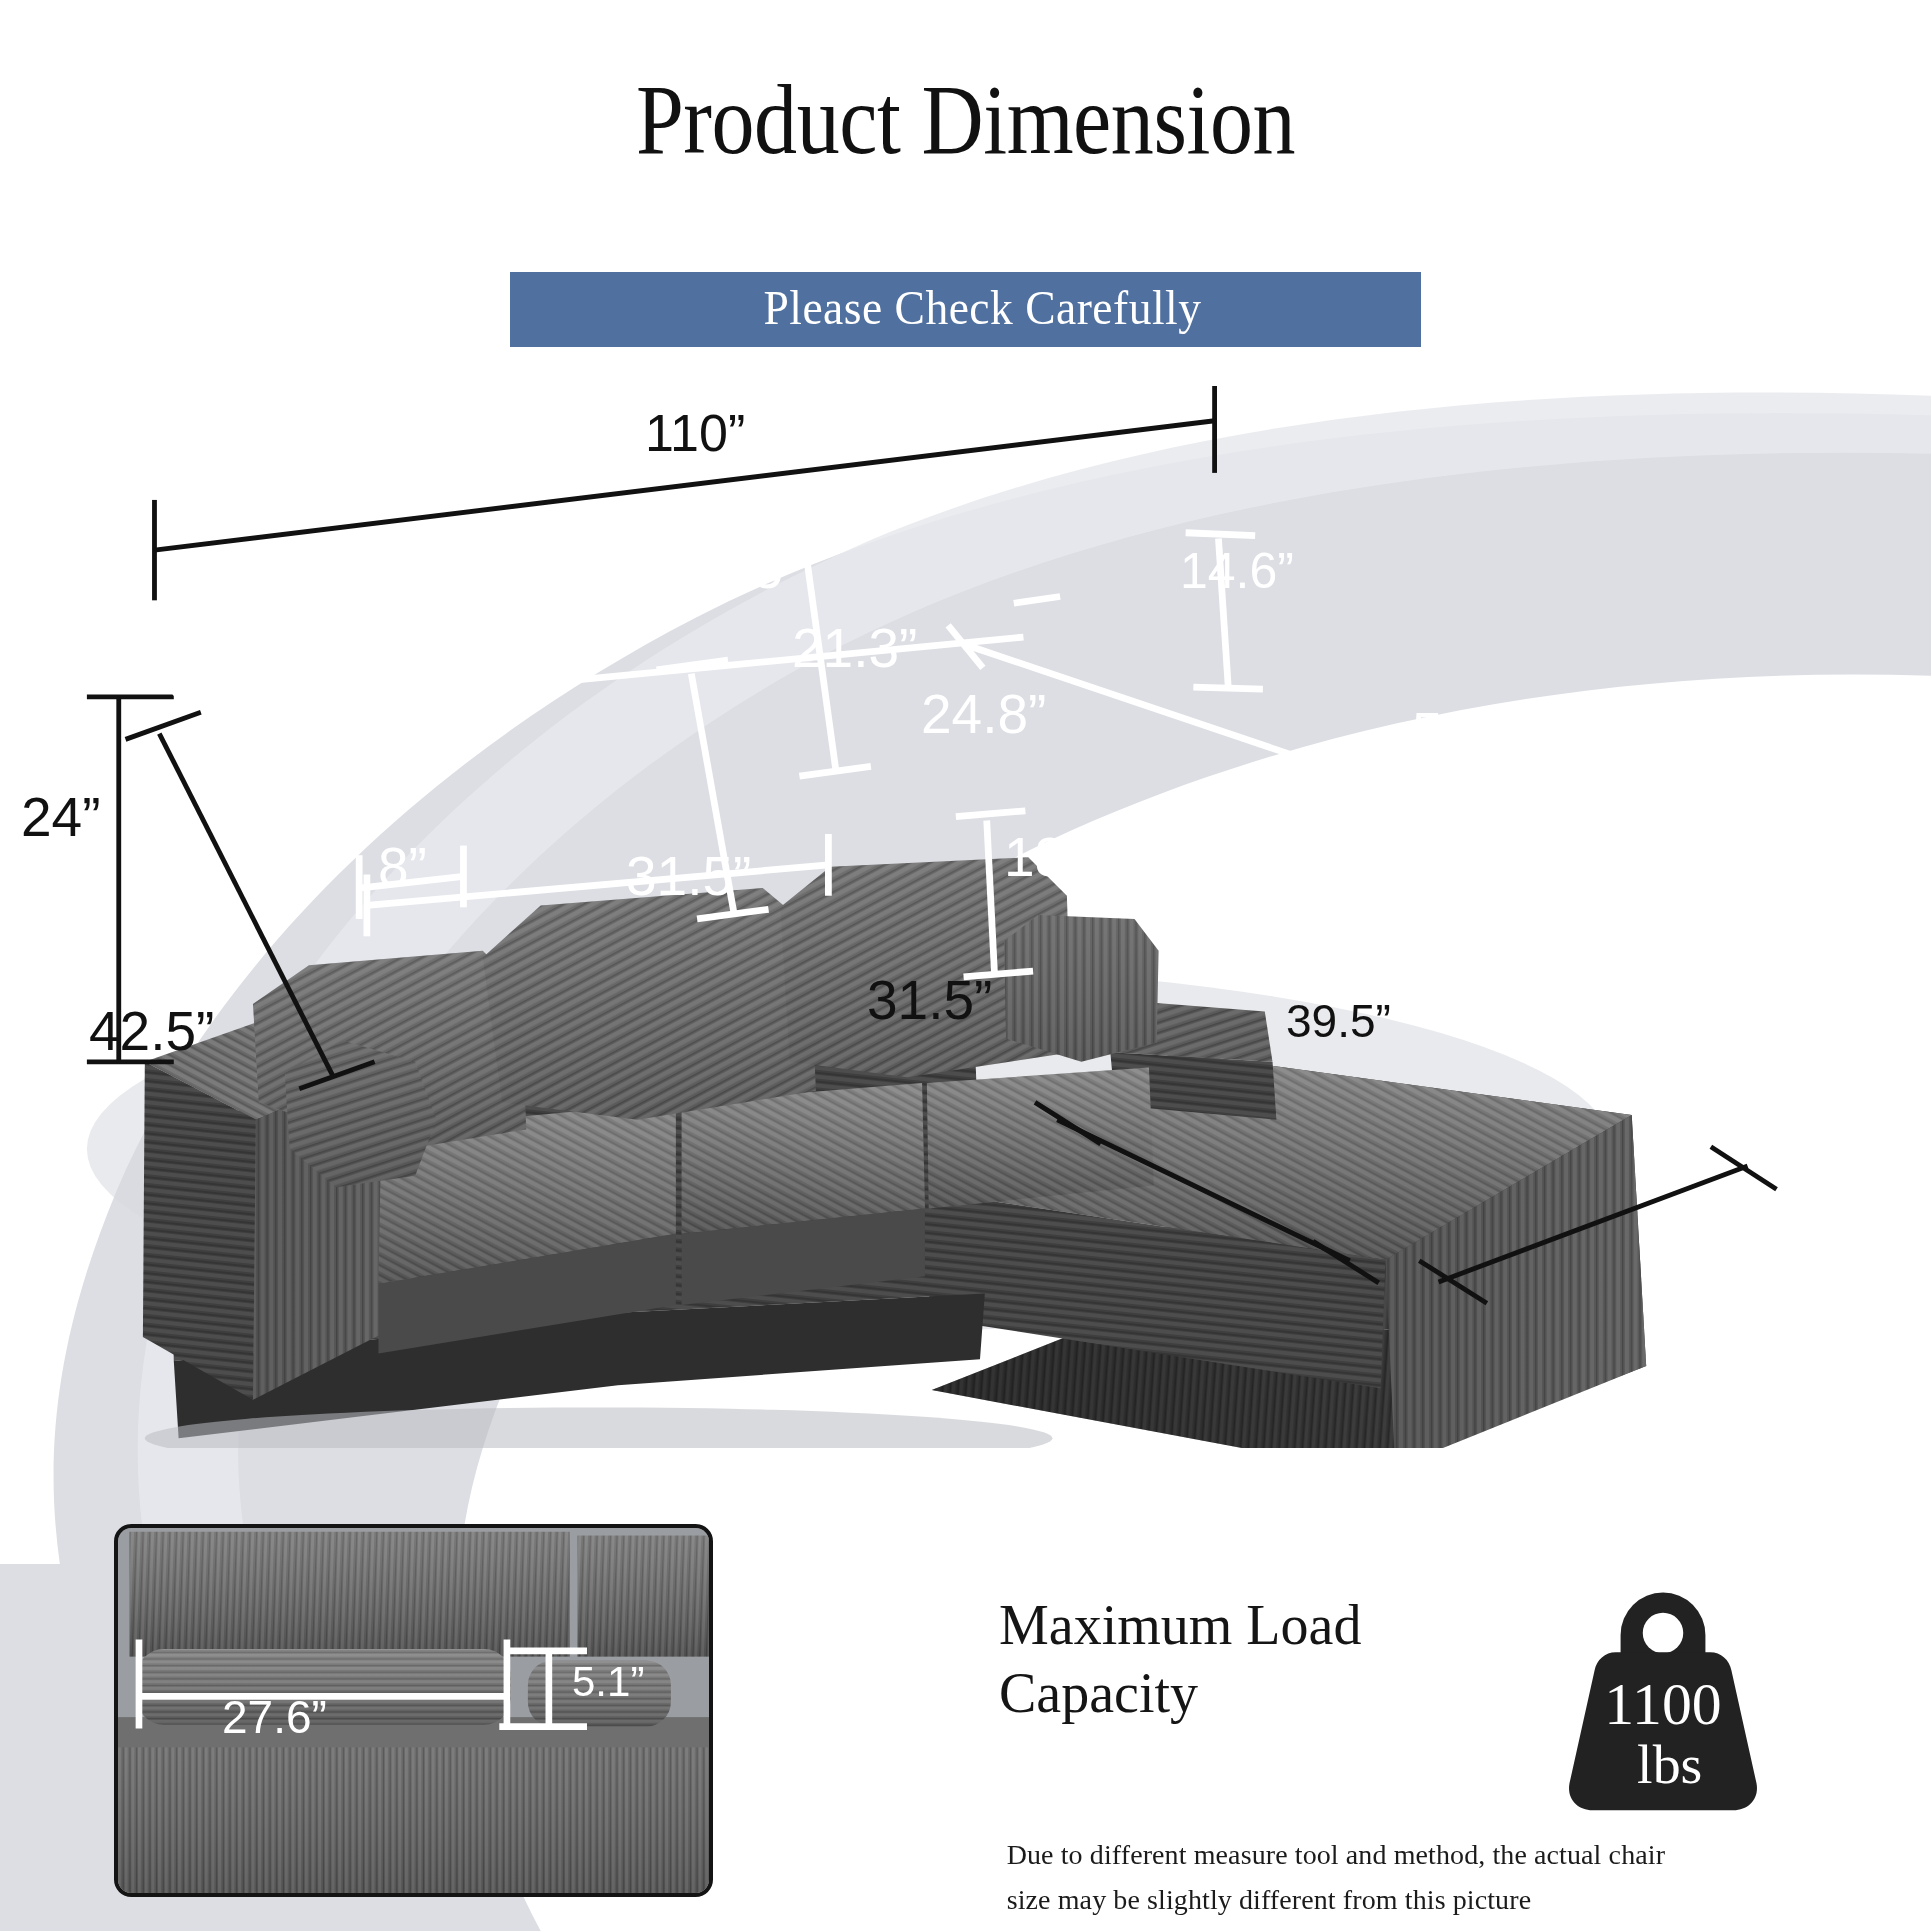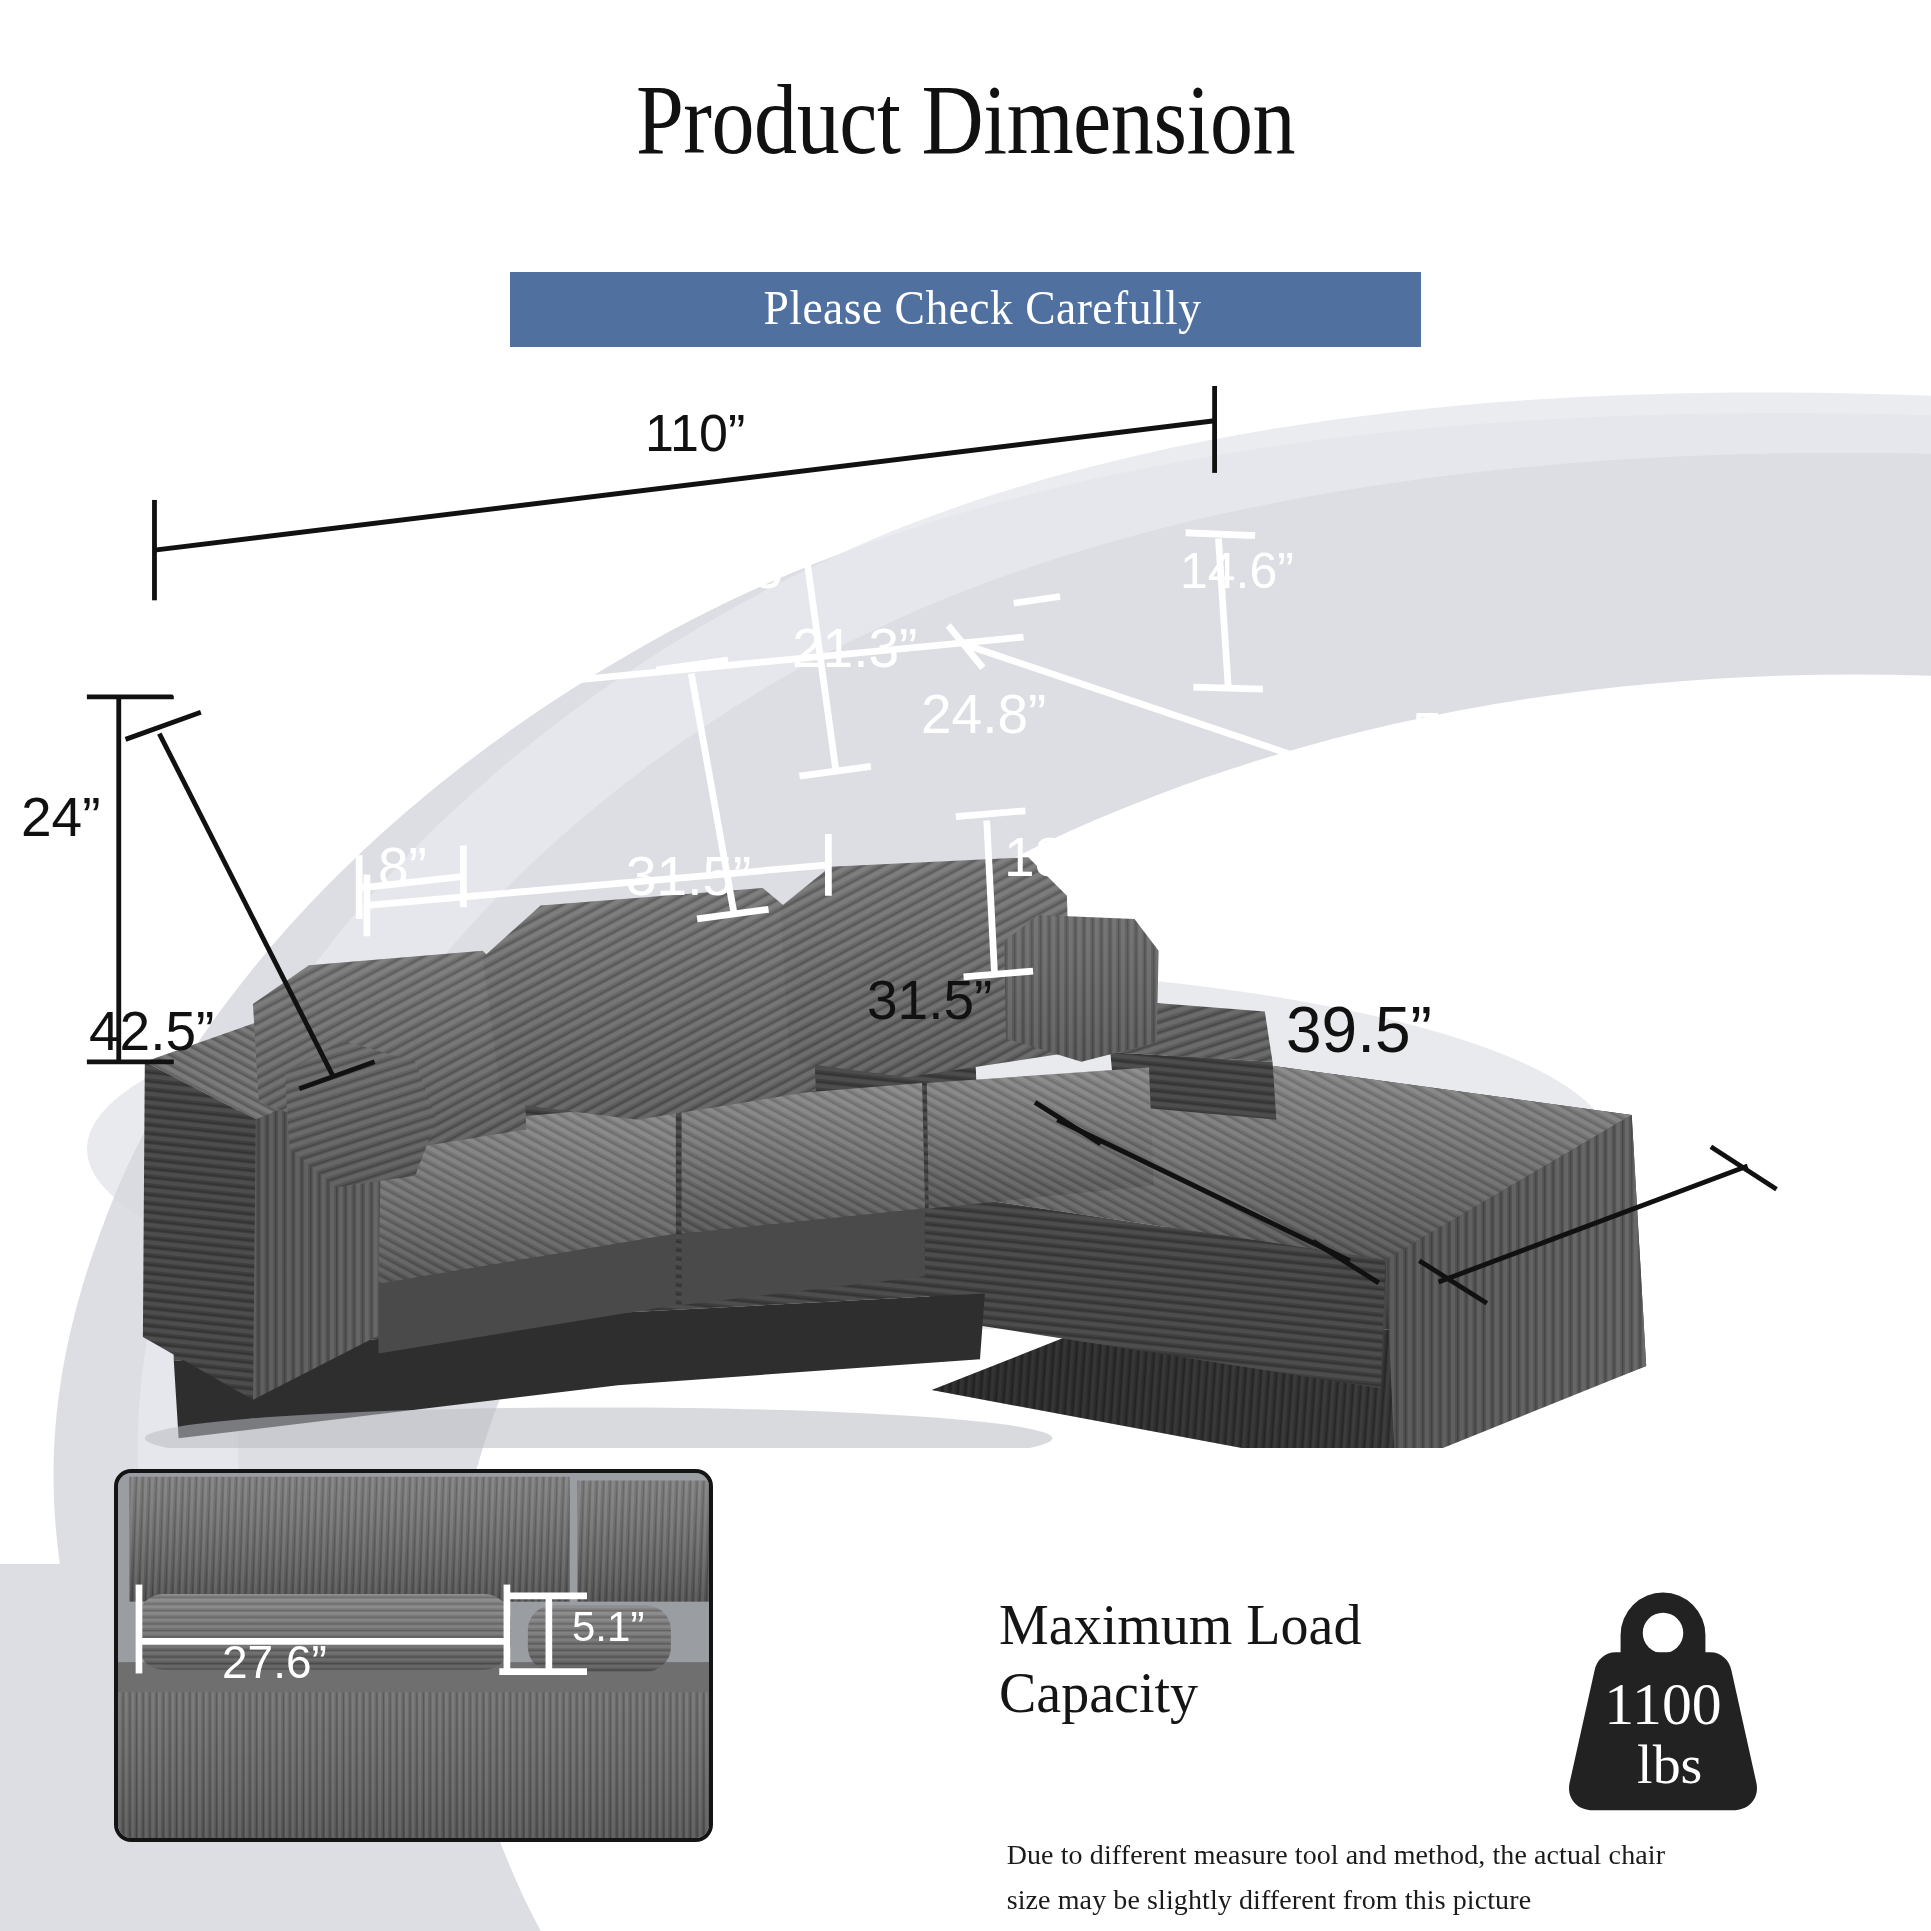--- a/index.html
+++ b/index.html
@@ -73,21 +73,21 @@
     white-space: nowrap;
     z-index: 30;
     line-height: 1;
   }
   .dim.white { color: #ffffff; }
   .dim.black { color: #111111; }
 
   
   #inset-panel {
     position: absolute;
-    left: 114px; top: 1469px;
+    left: 114px; top: 1524px;
     width: 599px; height: 373px;
     border: 4.8px solid #141414;
     border-radius: 17.4px;
     overflow: hidden;
     z-index: 20;
     background: #6a6a6a;
   }
   #inset-art { position: absolute; inset: 0; width: 100%; height: 100%; }
 
   
@@ -334,21 +334,21 @@
   <span class="dim white" style="left:1004px; top:444px; font-size:55px;">18.1”</span>
 
   <span class="dim white" style="left:378px; top:454px; font-size:55px;">8”</span>
 
   <span class="dim white" style="left:626px; top:463px; font-size:55px;">31.5”</span>
 
   <span class="dim black" style="left:89px; top:618px; font-size:55px;">42.5”</span>
 
   <span class="dim black" style="left:867px; top:587px; font-size:55px;">31.5”</span>
 
-  <span class="dim black" style="left:1286px; top:612px; font-size:64px;">39.5”</span>
+  <span class="dim black" style="left:1286px; top:612px; font-size:46px;">39.5”</span>
 </div>
 
 <div id="inset-panel">
   <svg id="inset-art" viewBox="0 0 620 386" preserveAspectRatio="none">
     <defs>
       <pattern id="iRibV" width="7" height="7" patternUnits="userSpaceOnUse">
         <rect width="7" height="7" fill="#5e5e5e"></rect>
         <rect x="0" width="3.2" height="7" fill="#717171"></rect>
         <rect x="5" width="1.1" height="7" fill="#4b4b4b"></rect>
       </pattern>

